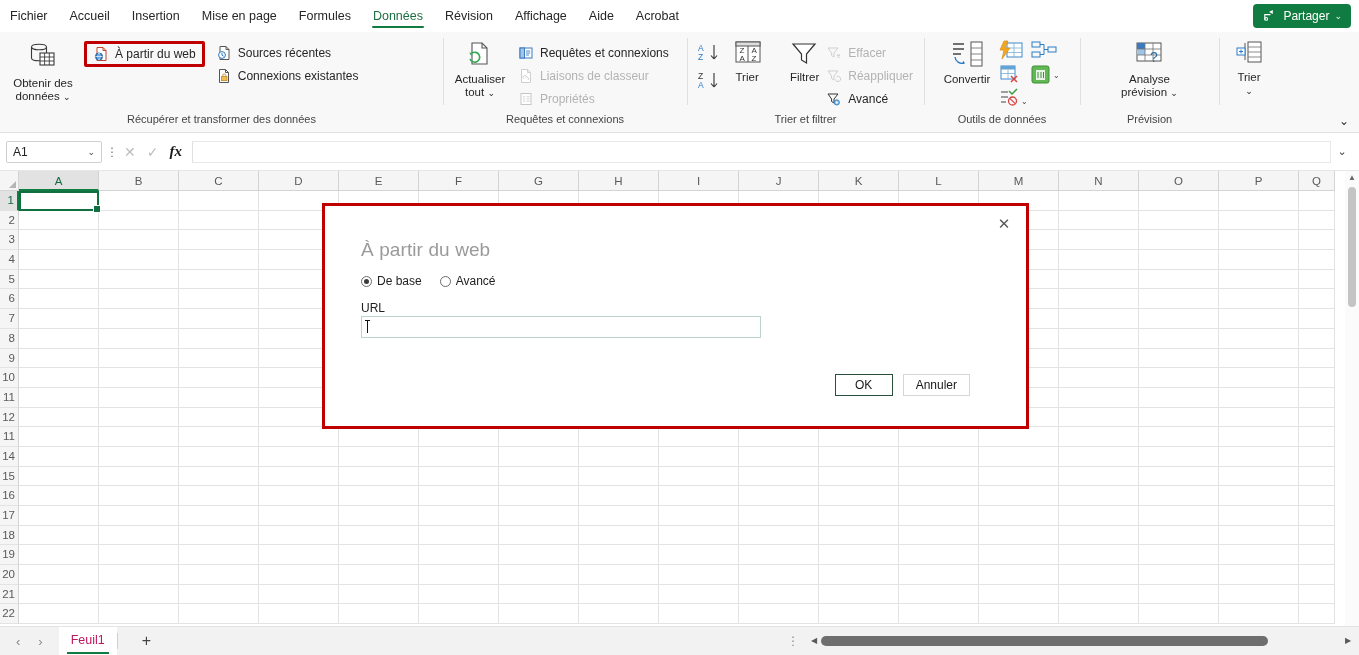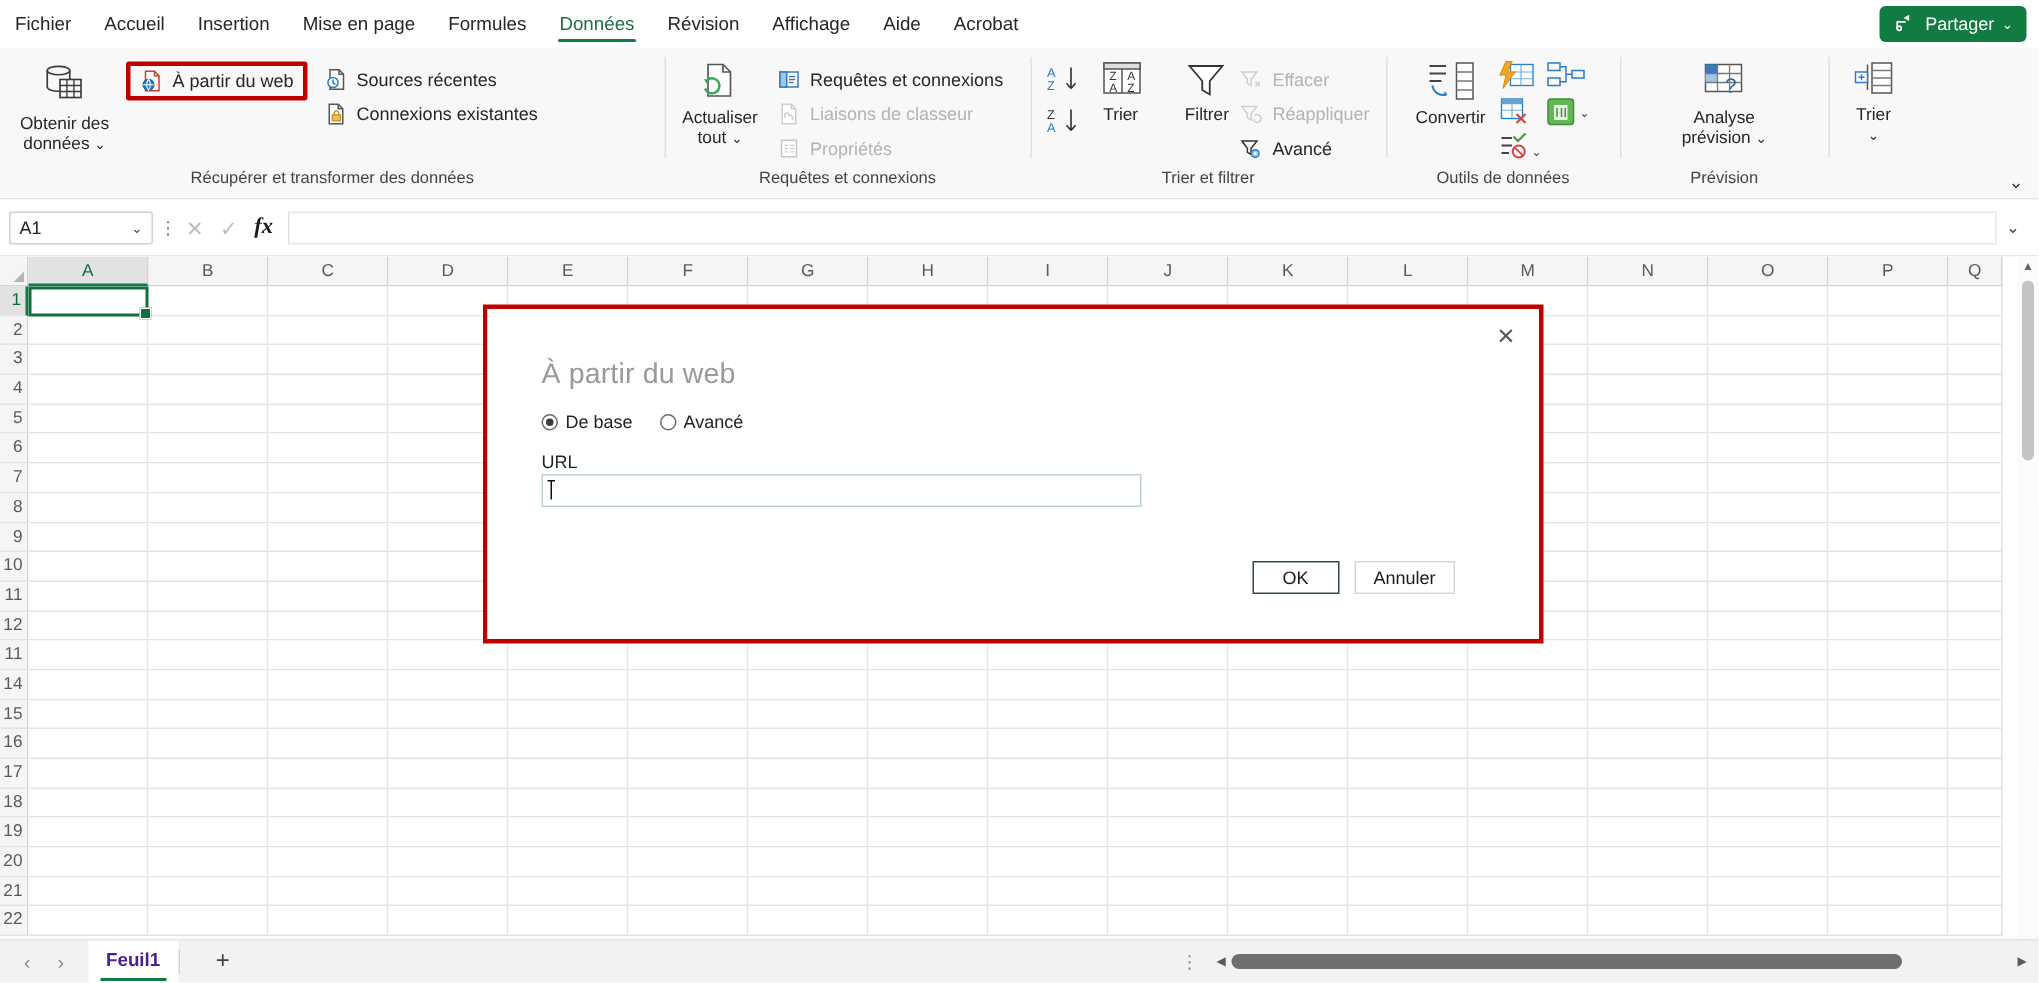--- a/index.html
+++ b/index.html
@@ -148,21 +148,21 @@
   .vsb .up { top: 0; }
   .vsb .thumb { position: absolute; left: 3px; top: 16px; width: 8px; height: 120px; background: #c4c4c4; border-radius: 4px; }
 
   
   .status {
     position: absolute; left: 0; bottom: 0; width: 1359px; height: 29px;
     background: #f2f2f2; border-top: 1px solid #e3e3e3; display: flex; align-items: center;
   }
   .navarrows { display: flex; align-items: center; gap: 18px; padding: 0 16px; color: #8a8a8a; font-size: 13px; }
   .sheettab {
-    font-size: 12.5px; color: #4c1d95; font-weight: 700; padding: 0 12px; height: 29px; line-height: 27px;
+    font-size: 12.5px; color: #be185d; font-weight: 400; padding: 0 12px; height: 29px; line-height: 27px;
     background: #fff; position: relative; cursor: default;
   }
   .sheettab::after { content:""; position:absolute; left:8px; right:8px; bottom:2px; height:2px; background:#107c41; }
   .sheetsep { width: 1px; height: 16px; background: #d0d0d0; }
   .addsheet { padding: 0 24px; font-size: 16px; color: #444; cursor: default; }
   .hsb-wrap { position: absolute; right: 0; bottom: 0; height: 29px; width: 580px; display: flex; align-items: center; }
   .hdots { color: #888; font-size: 12px; padding: 0 8px; }
   .hsb { position: relative; flex: 1; height: 14px; background: #f2f2f2; margin-right: 4px; display:flex; align-items:center; }
   .hsb .larrow, .hsb .rarrow { width: 14px; text-align: center; font-size: 8px; color: #5a5a5a; }
   .hsb .track { position: relative; flex: 1; height: 10px; }

